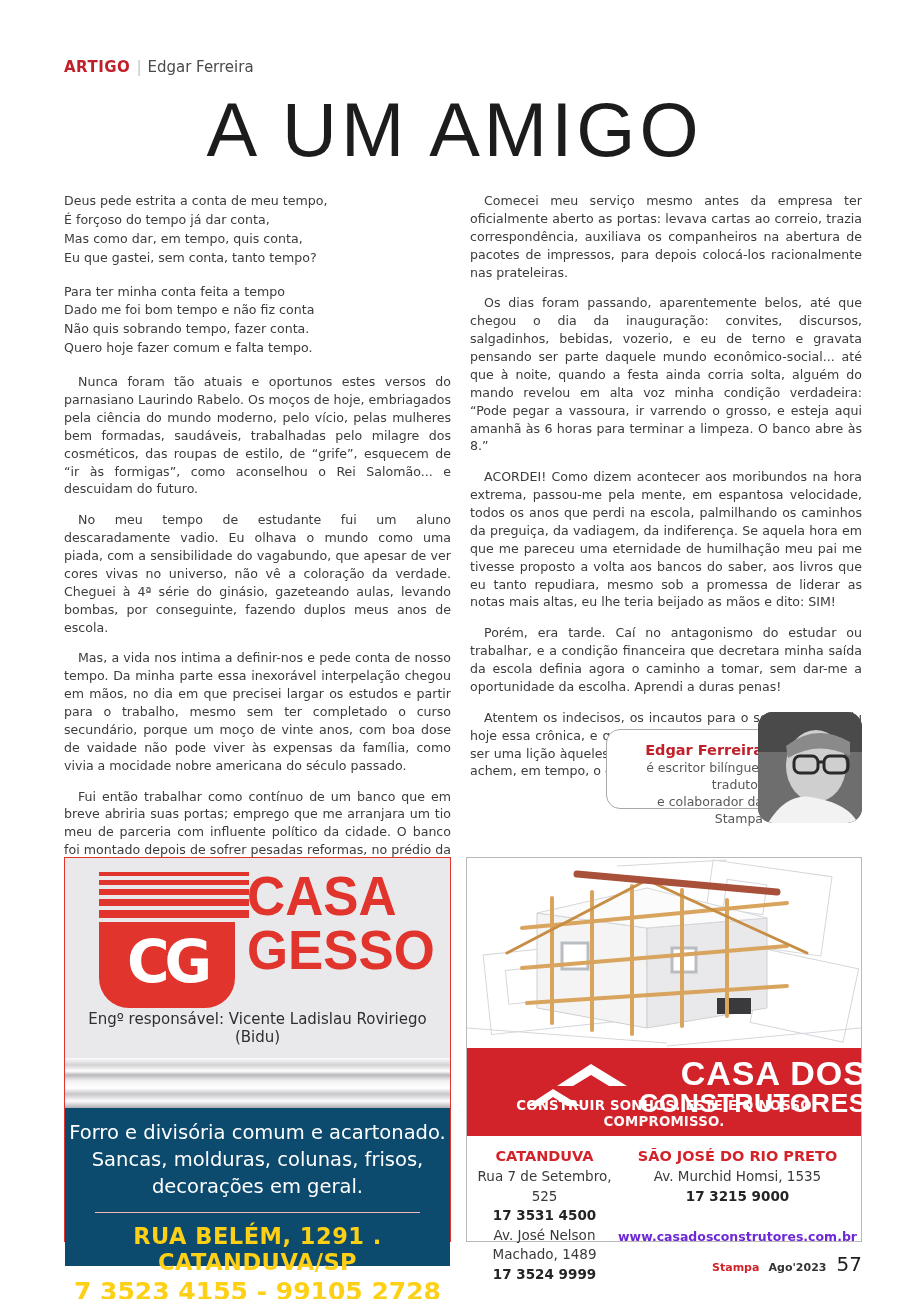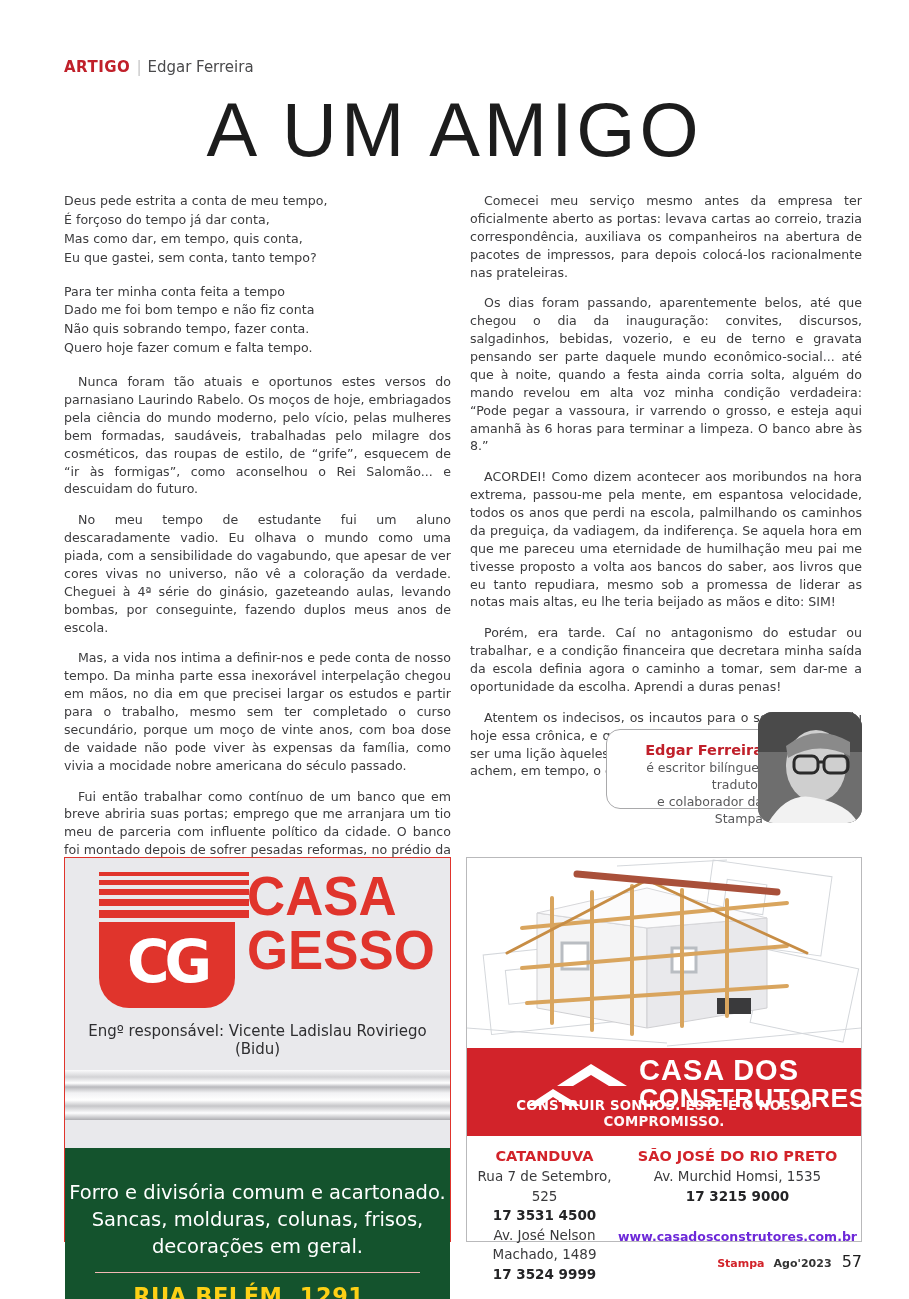--- a/index.html
+++ b/index.html
@@ -39,55 +39,55 @@
               background:#e9e9ec; border:1px solid #e0342c; }
   .cg-logo-area { position:relative; height:152px; }
   .cg-left { position:absolute; left:34px; top:14px; width:150px; }
   .cg-stripe { background:#e0342c; margin-bottom:4px; }
   .cg-block { width:136px; height:86px; background:#e0342c; border-radius:0 0 30px 30px;
               color:#fff; font-weight:800; font-size:58px; text-align:center; line-height:80px;
               letter-spacing:-5px; font-family:"DejaVu Sans",sans-serif; }
   .gesso-brand { position:absolute; left:182px; top:12px; color:#e0342c; font-weight:800;
                  font-size:55px; line-height:0.98; letter-spacing:0px;
                  font-family:"Liberation Sans","DejaVu Sans",sans-serif; transform:scaleX(0.96); transform-origin:left; }
-  .engineer { text-align:center; color:#2e2e30; font-size:15px; margin-top:12px; }
+  .engineer { text-align:center; color:#2e2e30; font-size:15px; }
   .cornice { height:50px; margin-top:12px;
              background:linear-gradient(180deg,#fbfbfc 0%,#d3d3d6 14%,#ffffff 26%,#b9b9bd 34%,
                         #f2f2f4 46%,#ffffff 60%,#c6c6c9 72%,#fdfdfe 86%,#aeaeb2 100%); }
-  .gesso-red { background:#14532d; height:158px; color:#fff; text-align:center; padding-top:32px;margin-top:28px; }
+  .gesso-red { background:#0c4a6e; height:158px; color:#fff; text-align:center; padding-top:12px; }
   .services { font-size:19.5px; line-height:1.38; font-weight:400; }
   .gesso-divider { height:1px; background:#f2b9b4; margin:11px 30px 10px; }
   .gesso-address { color:#fdd015; font-weight:bold; font-size:22.5px; letter-spacing:0.5px; }
   .gesso-phone   { color:#fdd015; font-weight:bold; font-size:25px; margin-top:2px; }
 
   
   .ad-cdc { position:absolute; left:466px; top:857px; width:396px; height:385px;
             background:#fff; border:1px solid #b9b9bb; }
   .cdc-image { height:190px; position:relative; overflow:hidden; background:#fff; }
   .cdc-banner { background:#d2232a; height:88px; position:relative; color:#fff; }
   .cdc-roofs { position:absolute; left:56px; top:10px; }
   .cdc-name { position:absolute; left:172px; top:8px; font-weight:800; line-height:1.0;
               font-family:"Liberation Sans","DejaVu Sans",sans-serif; }
-  .cdc-name .l1 { font-size:29px; letter-spacing:1px; }
+  .cdc-name .l1 { font-size:34px; letter-spacing:1px;text-align:right; }
   .cdc-name .l2 { font-size:26.5px; letter-spacing:0.5px; }
   .cdc-tagline { position:absolute; left:0; bottom:7px; width:100%; text-align:center;
                  font-size:14.5px; letter-spacing:0.2px; transform:scaleX(0.92); }
   .cdc-tagline .strong { font-weight:800; }
   .cdc-tagline .rest { font-weight:600; opacity:0.96; }
   .cdc-info { display:flex; height:84px; padding:10px 4px 0; font-size:13.5px; color:#3a3a3c; }
   .cdc-info .loc { flex:1; text-align:center; line-height:1.45; }
   .cdc-city { color:#d2232a; font-weight:bold; font-size:14.5px; }
   .cdc-phone { font-weight:bold; color:#242426; }
   .cdc-web { margin-top:22px; font-size:12.5px; color:#6d28d9;font-weight:bold; }
 
   
   .footer { position:absolute; right:47px; top:1252px; text-align:right; }
   .footer .mag { color:#d2232a; font-weight:bold; font-size:11px; }
   .footer .issue { color:#333; font-weight:bold; font-size:11px; margin-left:4px; }
-  .footer .pageno { color:#1e1e1e; font-size:16px; margin-left:5px;text-align:center; }
+  .footer .pageno { color:#1e1e1e; font-size:20px; margin-left:5px;text-align:center; }
 </style>
 </head>
 <body>
 
 <div class="page">
 
   <div class="kicker">
     <span class="tag">ARTIGO</span><span class="sep">|</span><span>Edgar Ferreira</span>
   </div>
 

